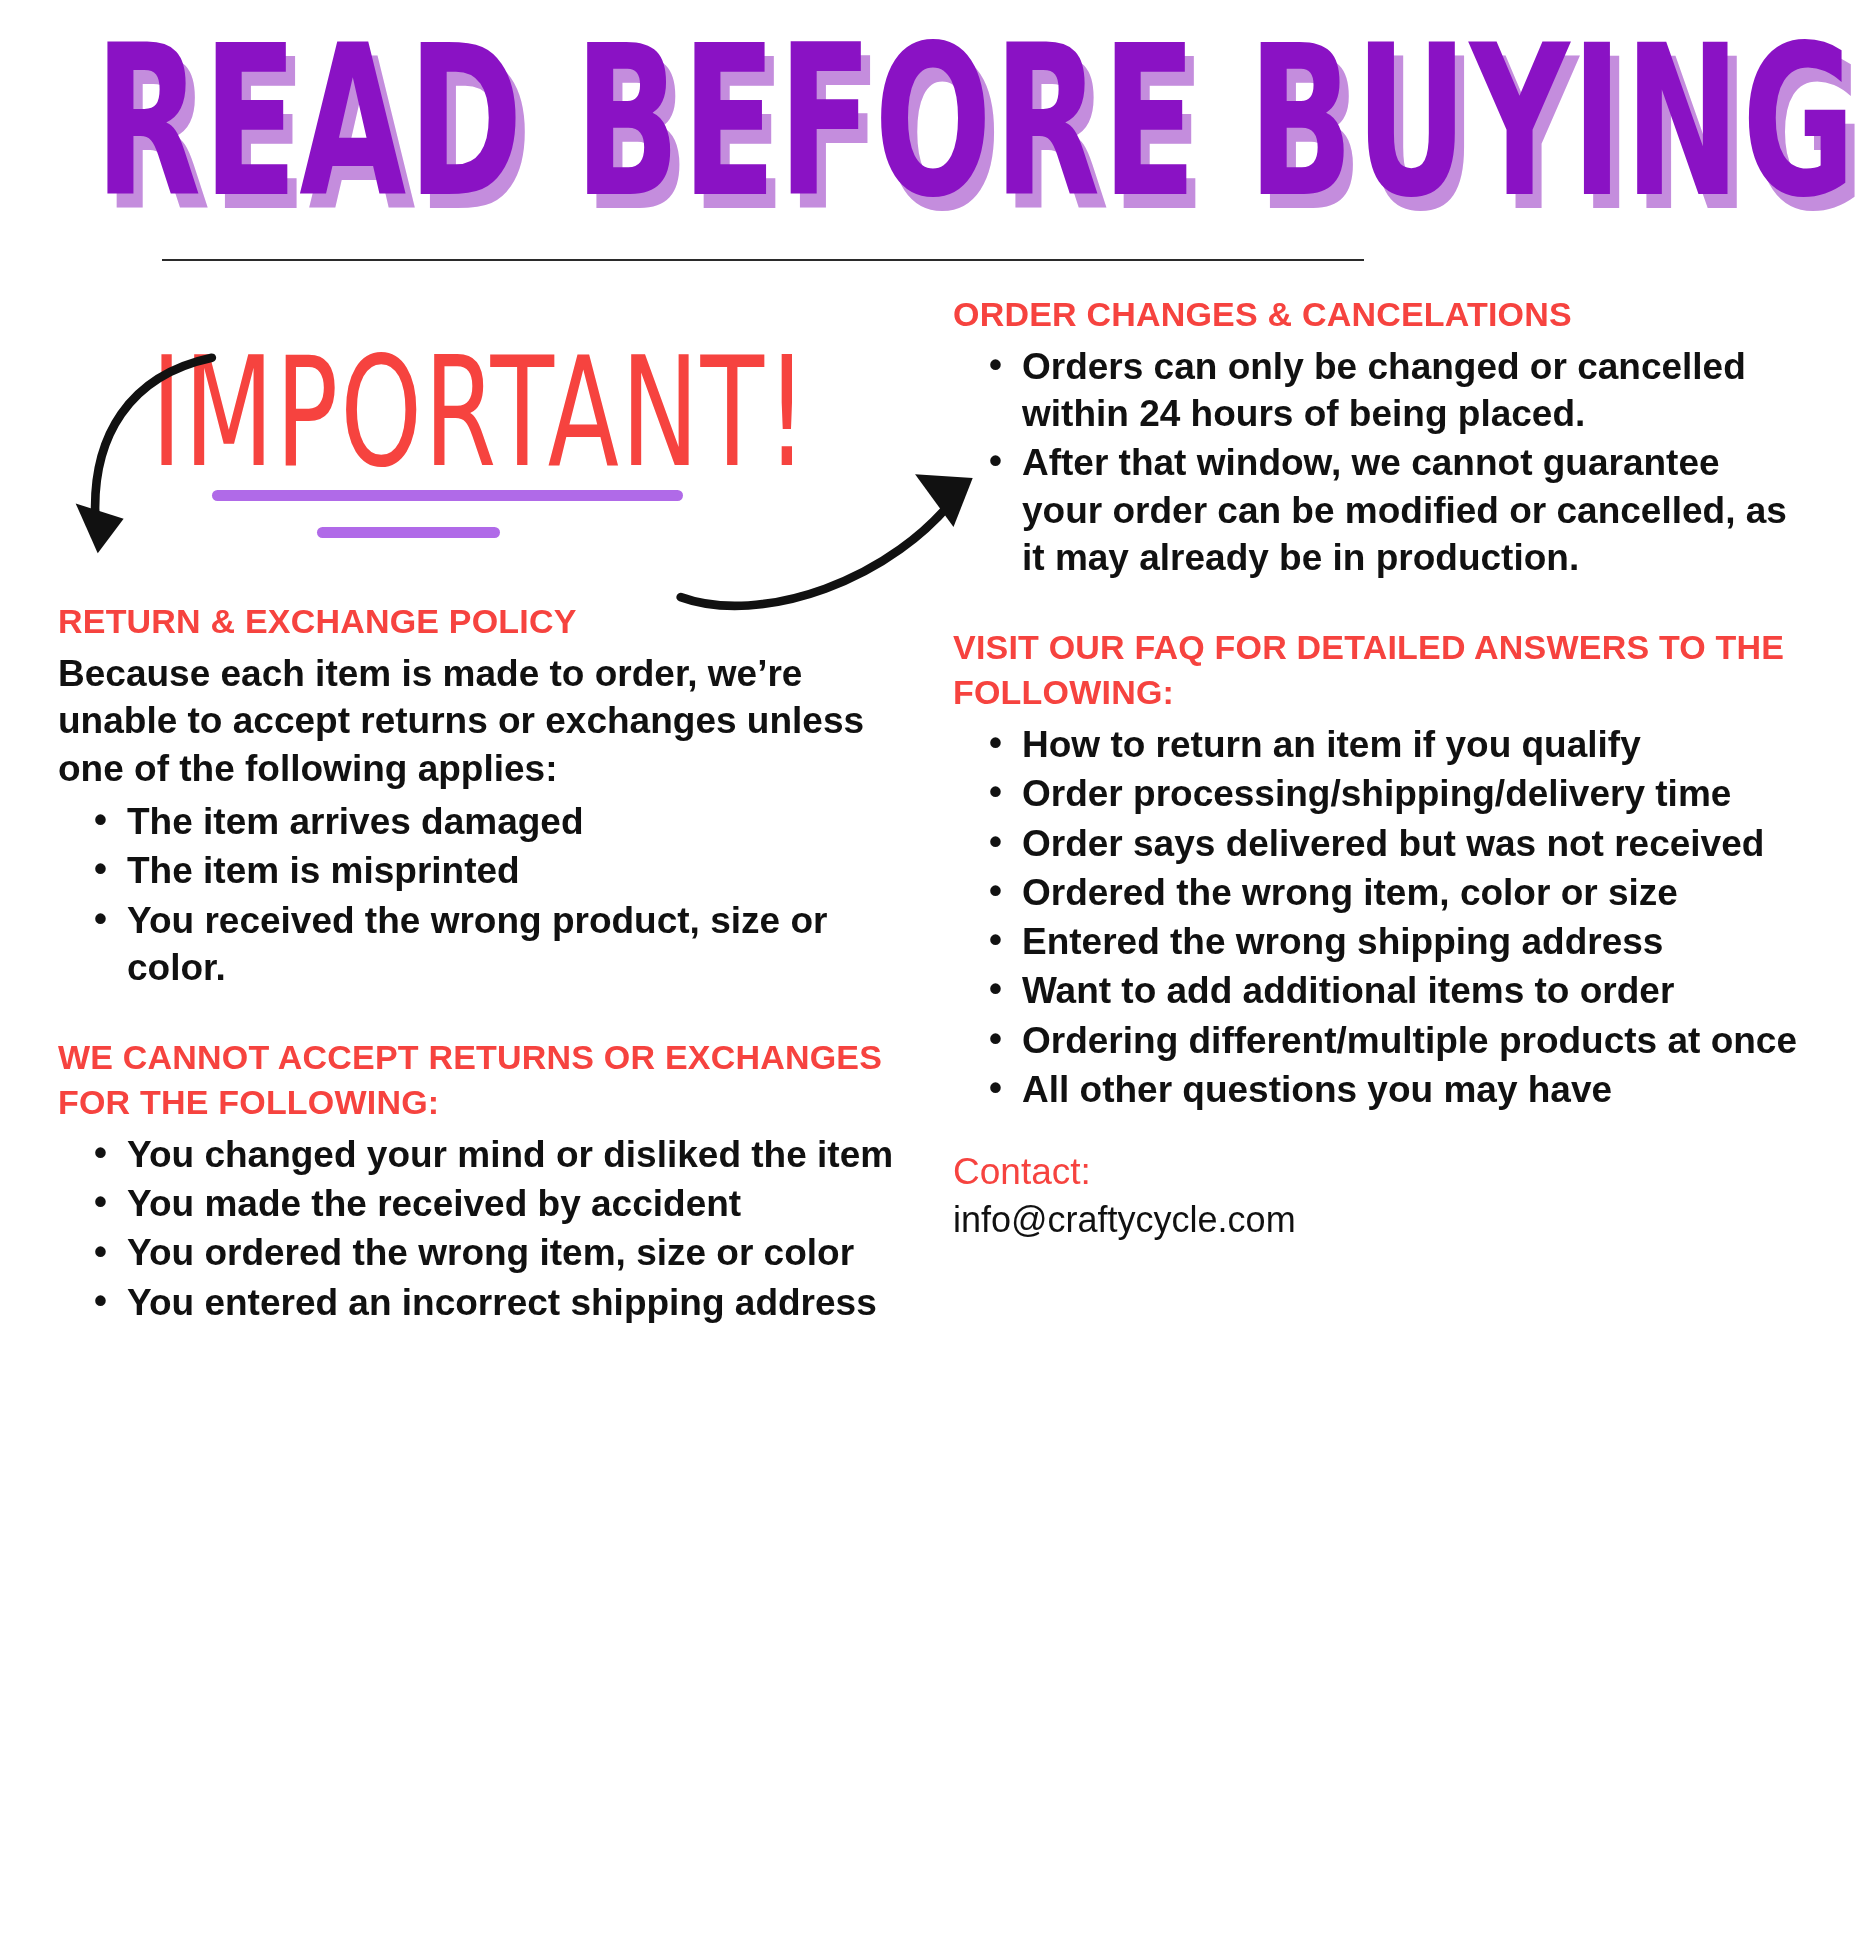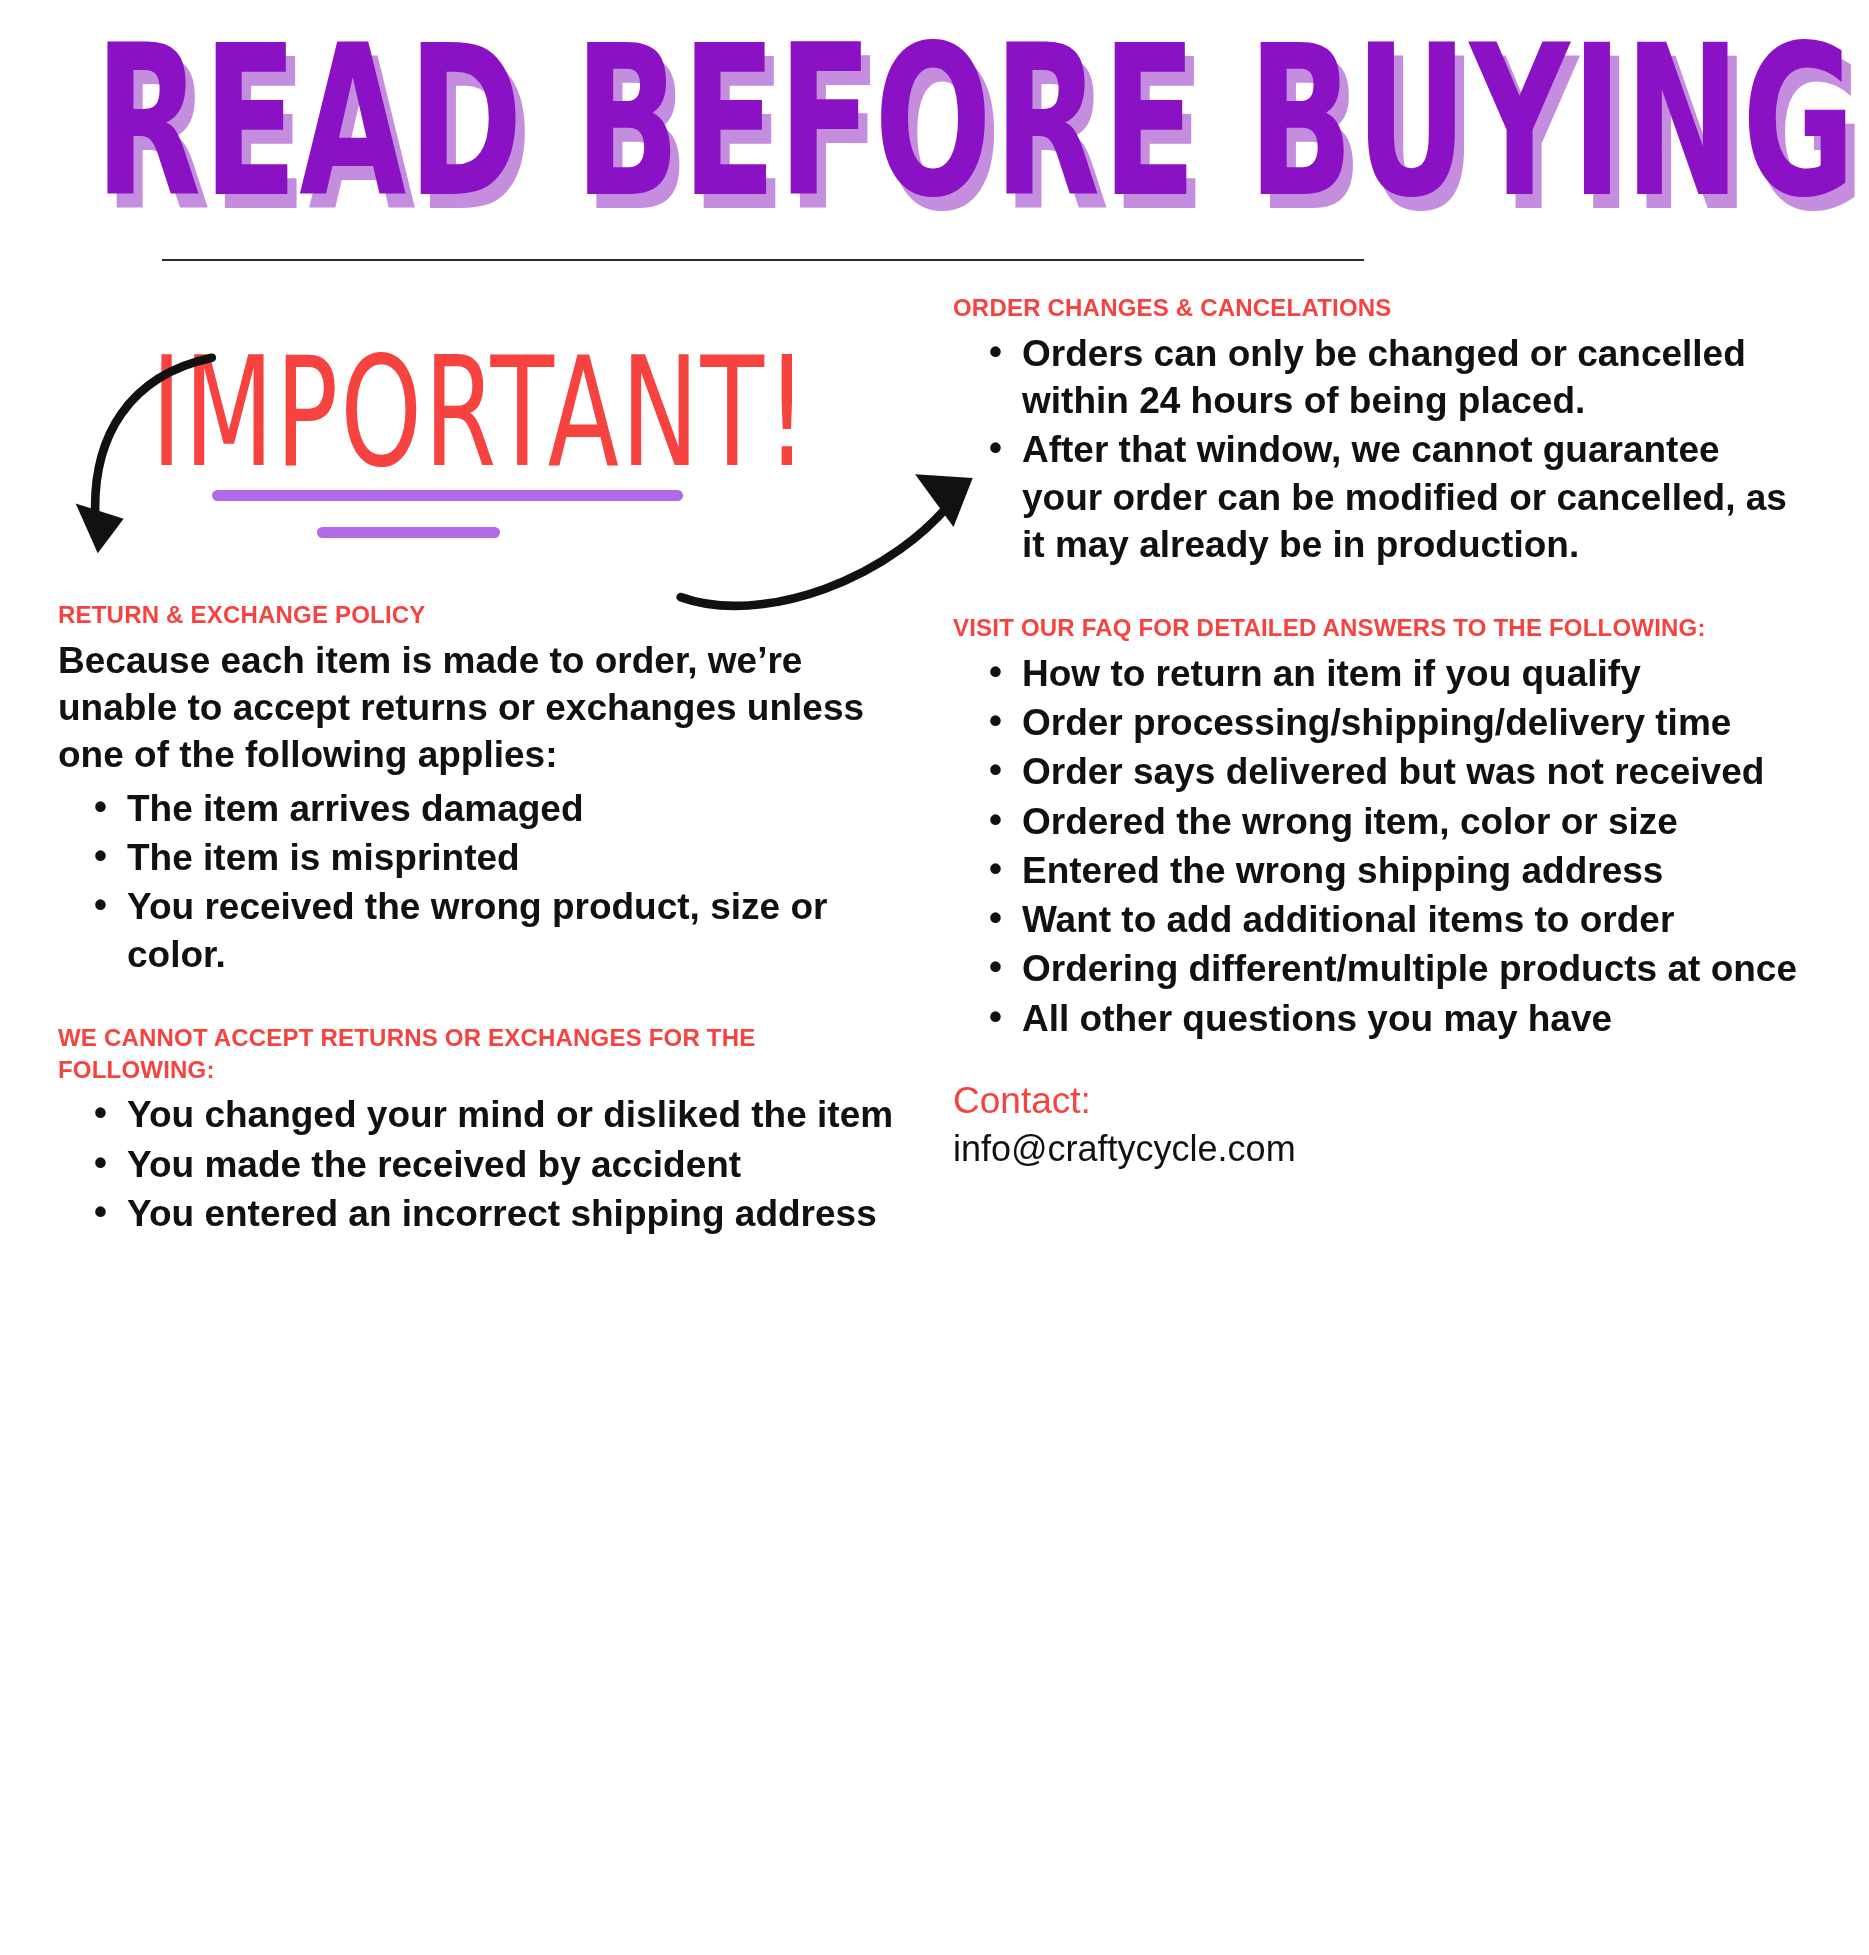--- a/index.html
+++ b/index.html
@@ -106,21 +106,21 @@
     left: 615px;
     top: 96px;
     width: 317px;
     height: 250px;
   }
 
   
   h2.section-head {
     font-family: "Liberation Sans", sans-serif;
     font-weight: 700;
-    font-size: 24px;
+    font-size: 34px;
     line-height: 1.32;
     color: #F6433F;
     margin: 0 0 5.8px 0;
     letter-spacing: 0.2px;
   }
   p.body-text {
     font-family: "Liberation Sans", sans-serif;
     font-weight: 700;
     font-size: 37px;
     line-height: 1.28;
@@ -209,20 +209,21 @@
         <li>The item is misprinted</li>
         <li>You received the wrong product, size or color.</li>
       </ul>
 
       <div class="block-gap"></div>
 
       <h2 class="section-head">WE CANNOT ACCEPT RETURNS OR EXCHANGES FOR THE FOLLOWING:</h2>
       <ul class="bullets">
         <li>You changed your mind or disliked the item</li>
         <li>You made the received by accident</li>
+        <li>You ordered the wrong item, size or color</li>
         <li>You entered an incorrect shipping address</li>
       </ul>
     </div>
 
     <div class="col-right">
 
       <h2 class="section-head">ORDER CHANGES &amp; CANCELATIONS</h2>
       <ul class="bullets">
         <li>Orders can only be changed or cancelled within 24 hours of being placed.</li>
         <li> After that window, we cannot guarantee your order can be modified or cancelled, as it may already be in production.</li>

